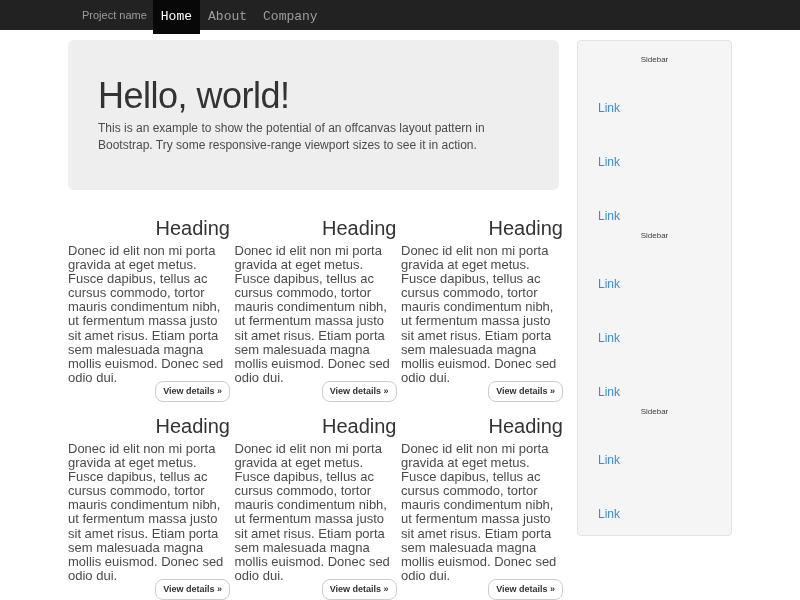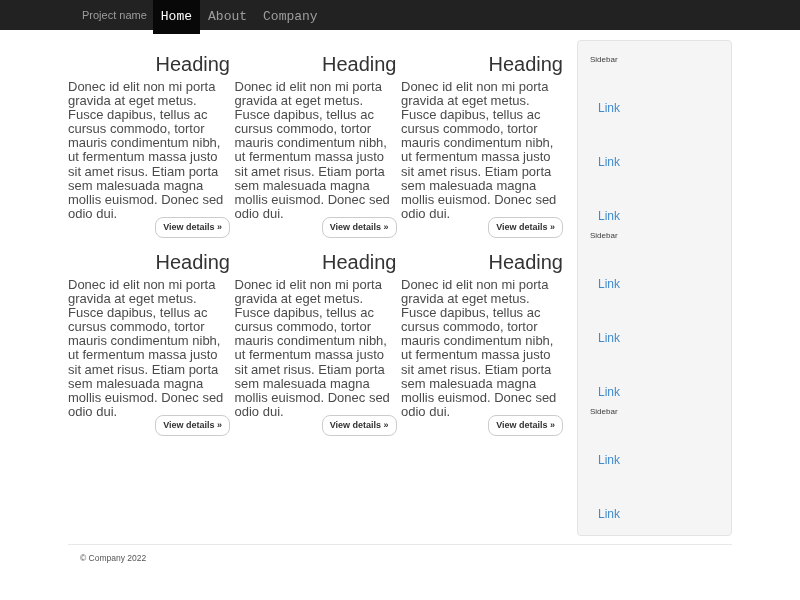--- a/index.html
+++ b/index.html
@@ -61,21 +61,21 @@
     font-size: 9px; line-height: 11px; font-weight: bold; color: #333;
     background: #ffffff; border: 1px solid #cccccc; border-radius: 8px;
     padding: 4px 7px; text-decoration: none; white-space: nowrap;
   }
 
   
   .well {
     background: #f5f5f5; border: 1px solid #e3e3e3; border-radius: 4px;
     padding: 10px 12px;
   }
-  .sb-title { font-size: 8px; line-height: 10px; color: #3c3c3c; margin-top: 4px; }
+  .sb-title { font-size: 8px; line-height: 10px; color: #3c3c3c; margin-top: 4px; text-align: center; }
   .sb-link {
     display: block; font-size: 12px; line-height: 10px; color: #428bca;
     padding: 6px 0 6px 8px; text-decoration: none; margin-top: 32px;
   }
 
   
   hr.footer-divider { border: 0; border-top: 1px solid #e8e8e8; margin-top: 8px; }
   footer p { margin: 8px 0 0 12px; font-size: 8.5px; color: #555; }
 </style>
 </head>
@@ -95,20 +95,24 @@
         <a href="#">Company</a>
       </li>
     </ul>
   </div>
 </nav>
 
 <div class="container">
   <div class="content-row">
 
     <div class="main-col">
+      <div class="jumbotron">
+        <h1>Hello, world!</h1>
+        <p>This is an example to show the potential of an offcanvas layout pattern in Bootstrap. Try some responsive-range viewport sizes to see it in action.</p>
+      </div>
 
       <div class="feature-row">
         <div class="feature">
           <h2>Heading</h2>
           <p>Donec id elit non mi porta gravida at eget metus. Fusce dapibus, tellus ac cursus commodo, tortor mauris condimentum nibh, ut fermentum massa justo sit amet risus. Etiam porta sem malesuada magna mollis euismod. Donec sed odio dui.</p>
           <a href="#" class="btn">View details »</a>
         </div>
         <div class="feature">
           <h2>Heading</h2>
           <p>Donec id elit non mi porta gravida at eget metus. Fusce dapibus, tellus ac cursus commodo, tortor mauris condimentum nibh, ut fermentum massa justo sit amet risus. Etiam porta sem malesuada magna mollis euismod. Donec sed odio dui.</p>

